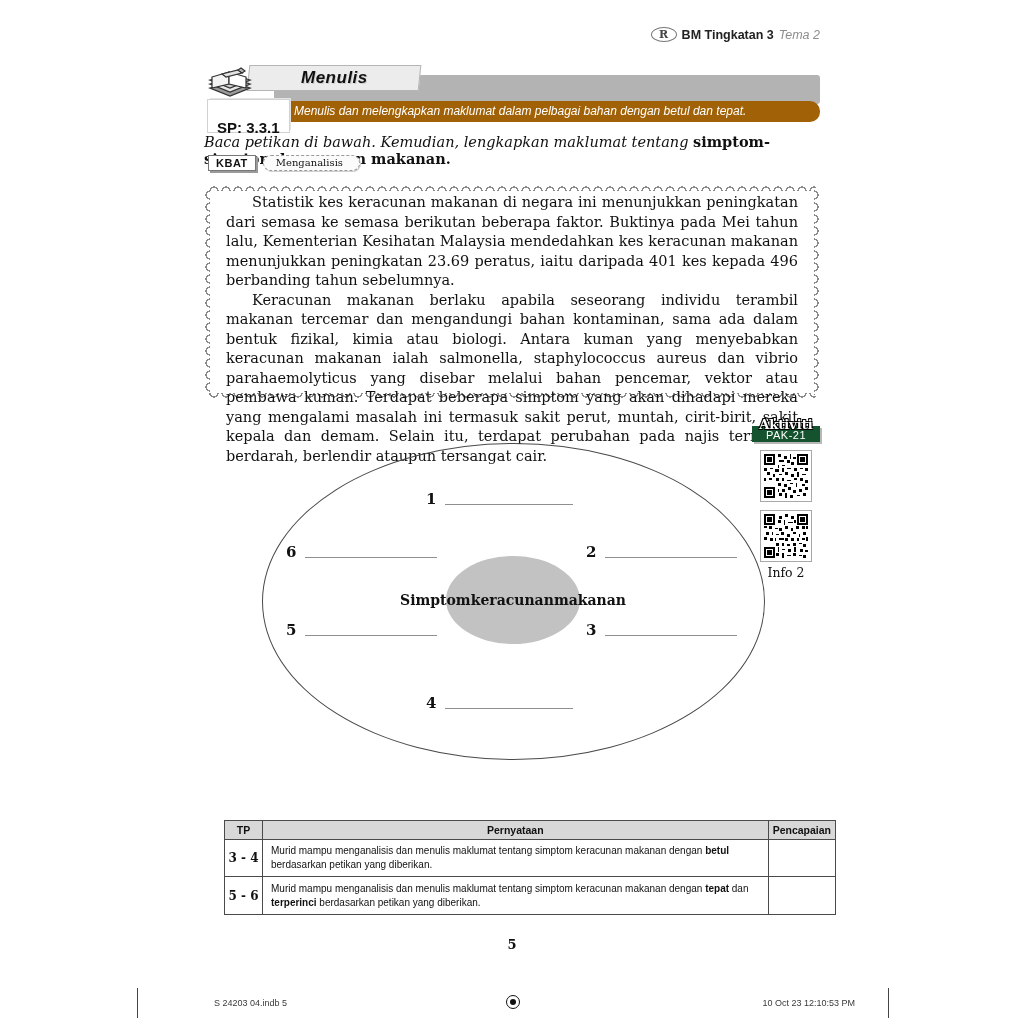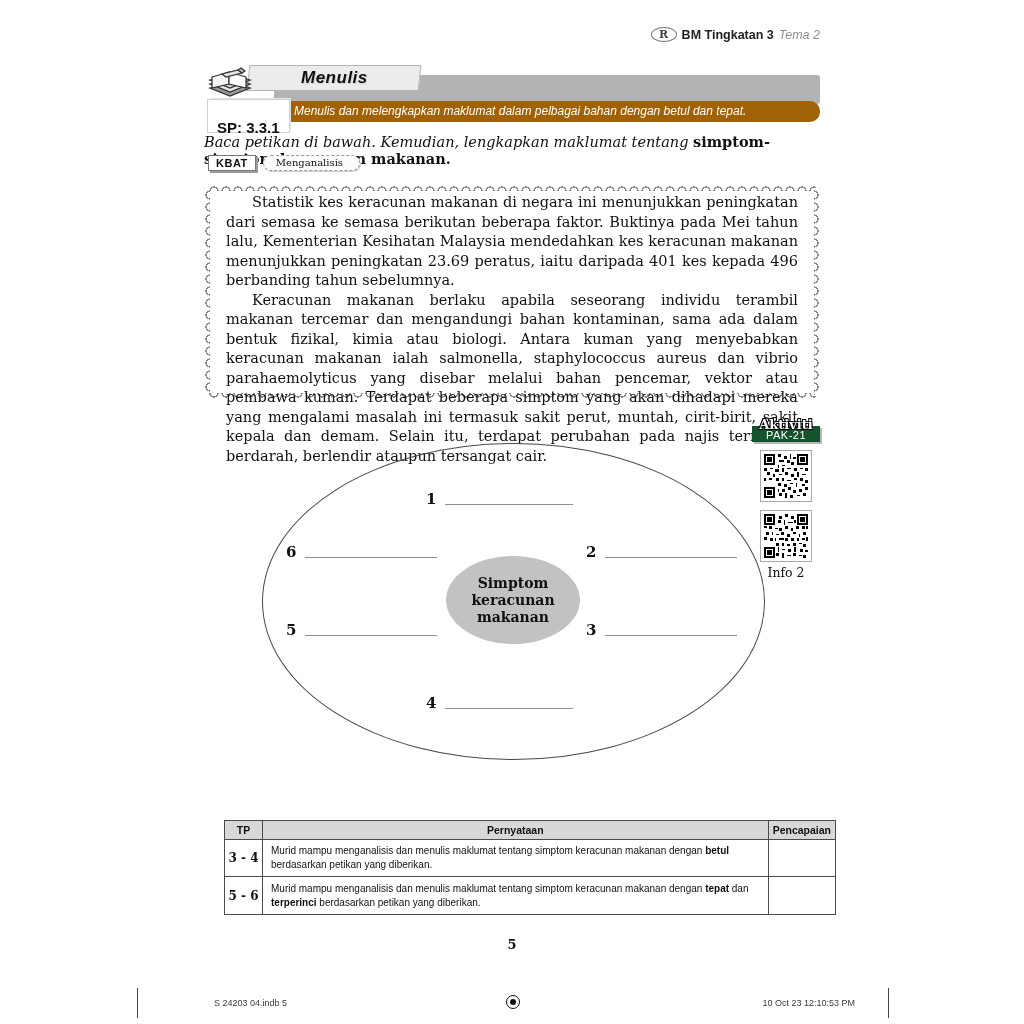--- a/index.html
+++ b/index.html
@@ -76,21 +76,21 @@
   .qr-frame { width:52px; height:52px; background:#fff; border:1px solid #a8a8a8;
               margin:8px auto 0; padding:3px; }
   .qr-frame svg { display:block; width:100%; height:100%; }
   .qr-caption { font-family:"DejaVu Serif", serif; font-size:12.5px; margin-top:3px; color:#111; }
 
   
   .diagram { position:absolute; left:204px; top:440px; width:616px; height:330px; }
   .big-ellipse { position:absolute; left:58px; top:3px; width:503px; height:317px;
                  border:1px solid #4a4a4a; border-radius:50%; }
   .center-ellipse { position:absolute; left:242px; top:116px; width:134px; height:88px;
-                    background:#c2c2c2; border-radius:50%; display:flex; flex-direction:column;
+                    background:#c2c2c2; border-radius:50%; display:flex; flex-direction:row;
                     align-items:center; justify-content:center;
                     font-family:"DejaVu Serif", serif; font-weight:bold; font-size:14px;
                     line-height:17px; color:#111; }
   .spoke { position:absolute; display:flex; align-items:flex-end; gap:9px;
            font-family:"DejaVu Serif", serif; font-weight:bold; font-size:15px; }
   .spoke .ln { border-bottom:1.5px solid #8f8f8f; margin-bottom:3px; }
   .ln-c { width:128px; } .ln-s { width:132px; }
   .s1 { left:222px; top:50px; } .s2 { left:382px; top:103px; } .s3 { left:382px; top:181px; }
   .s4 { left:222px; top:254px; } .s5 { left:82px; top:181px; } .s6 { left:82px; top:103px; }
 

